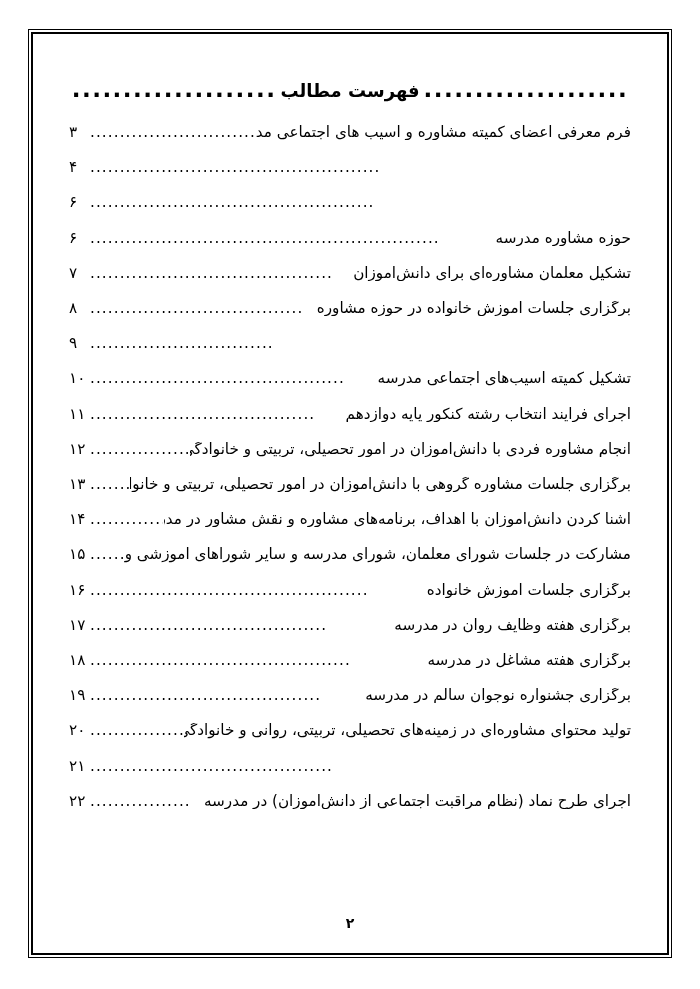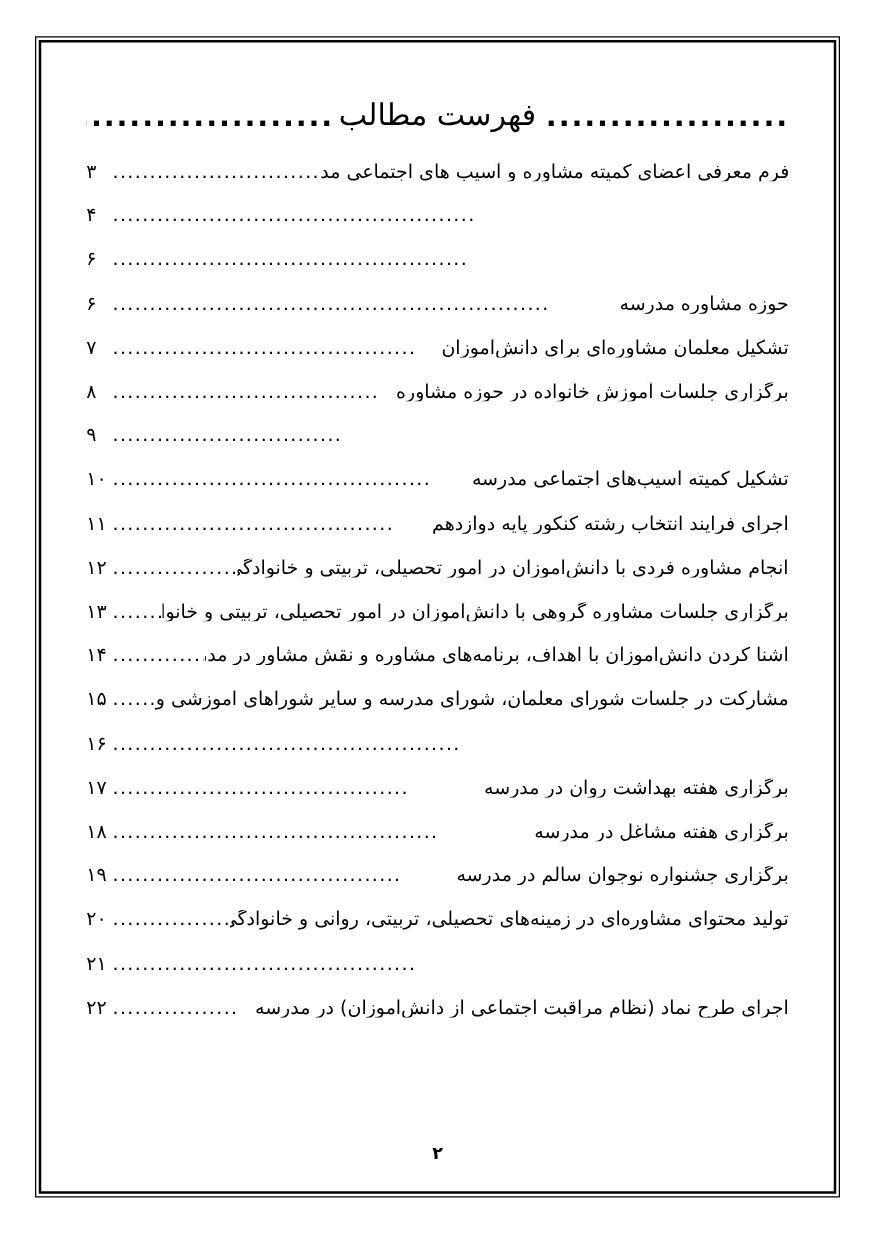--- a/index.html
+++ b/index.html
@@ -54,22 +54,22 @@
     width: 100%;
     margin-top: 14px;
     margin-bottom: 24px;
     font-weight: bold;
     font-size: 23px;
     letter-spacing: 0;
   }
   #toc-title-row .title-text {
     white-space: nowrap;
     padding: 0 4px;
-    font-size: 24px;
-    font-weight: normal;
+    font-size: 18px;
+    font-weight: bold;
   }
   .title-dots {
     flex: 1 1 auto;
     overflow: hidden;
     white-space: nowrap;
     font-size: 23px;
     font-weight: bold;
     line-height: 1;
     letter-spacing: 1.5px;
   }
@@ -201,25 +201,26 @@
             <span class="toc-label">آشنا کردن دانش‌آموزان با اهداف، برنامه‌های مشاوره و نقش مشاور در مدرسه</span>
             <span class="toc-dots">.............</span>
             <span class="toc-page">۱۴</span>
           </div>
           <div class="toc-entry tight">
             <span class="toc-label">مشارکت در جلسات شورای معلمان، شورای مدرسه و سایر شوراهای آموزشی و تربیتی</span>
             <span class="toc-dots">......</span>
             <span class="toc-page">۱۵</span>
           </div>
           <div class="toc-entry">
+            <span class="toc-label">برگزاری جلسات آموزش خانواده</span>
             <span class="toc-dots">...............................................</span>
             <span class="toc-page">۱۶</span>
           </div>
           <div class="toc-entry">
-            <span class="toc-label">برگزاری هفته بهداشت روان در مدرسه</span>
+            <span class="toc-label">برگزاری هفته وظایف روان در مدرسه</span>
             <span class="toc-dots">........................................</span>
             <span class="toc-page">۱۷</span>
           </div>
           <div class="toc-entry">
             <span class="toc-label">برگزاری هفته مشاغل در مدرسه</span>
             <span class="toc-dots">............................................</span>
             <span class="toc-page">۱۸</span>
           </div>
           <div class="toc-entry">
             <span class="toc-label">برگزاری جشنواره نوجوان سالم در مدرسه</span>

